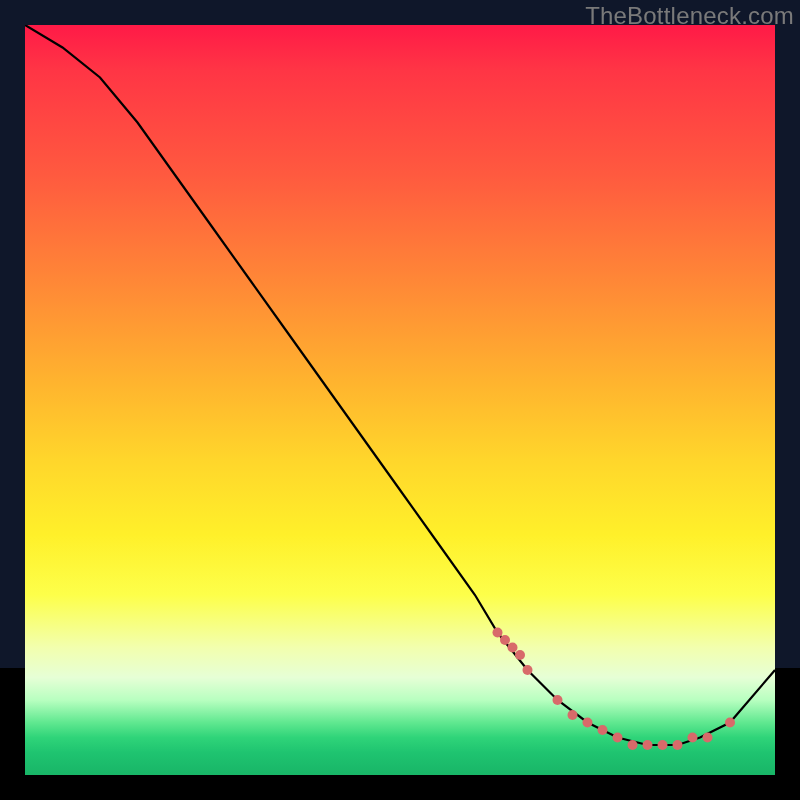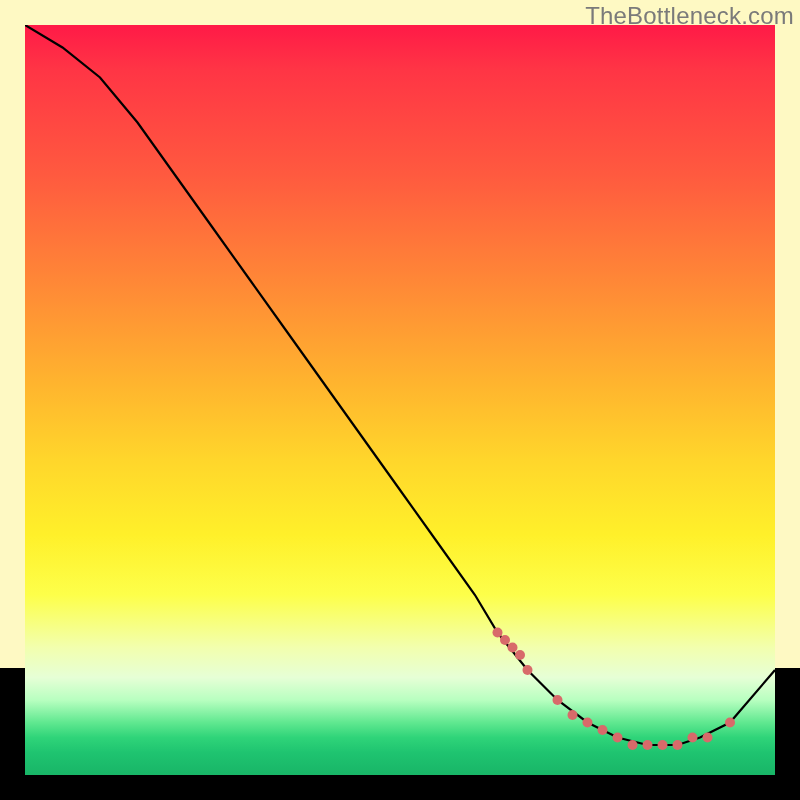--- a/index.html
+++ b/index.html
@@ -8,21 +8,21 @@
     width: 800px;
     height: 800px;
     background: #000;
     overflow: hidden;
     font-family: Arial, Helvetica, sans-serif;
   }
   .frame {
     position: relative;
     width: 800px;
     height: 668px;
-    background: #fef9c3;
+    background: #0f172a;
   }
   .plot {
     position: absolute;
     left: 25px;
     top: 25px;
     width: 750px;
     height: 750px;
     overflow: hidden;
   }
   .gradient {

